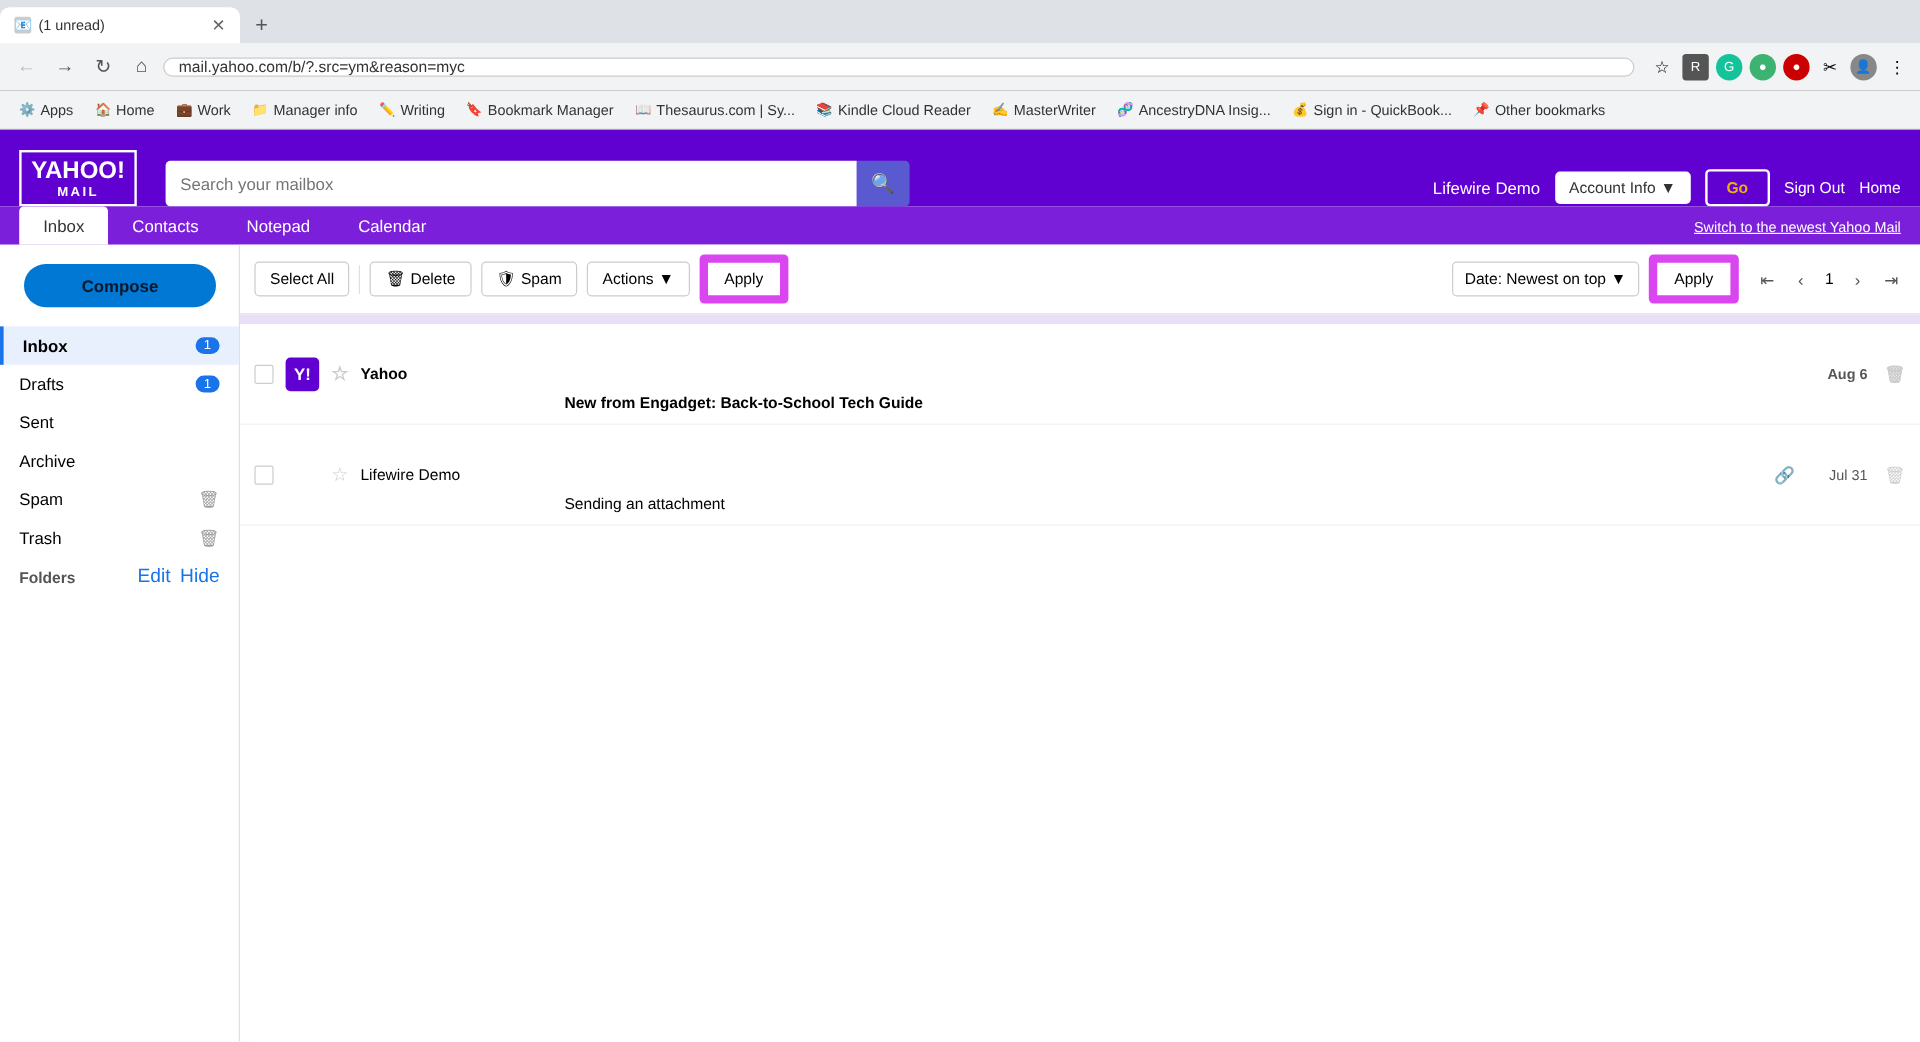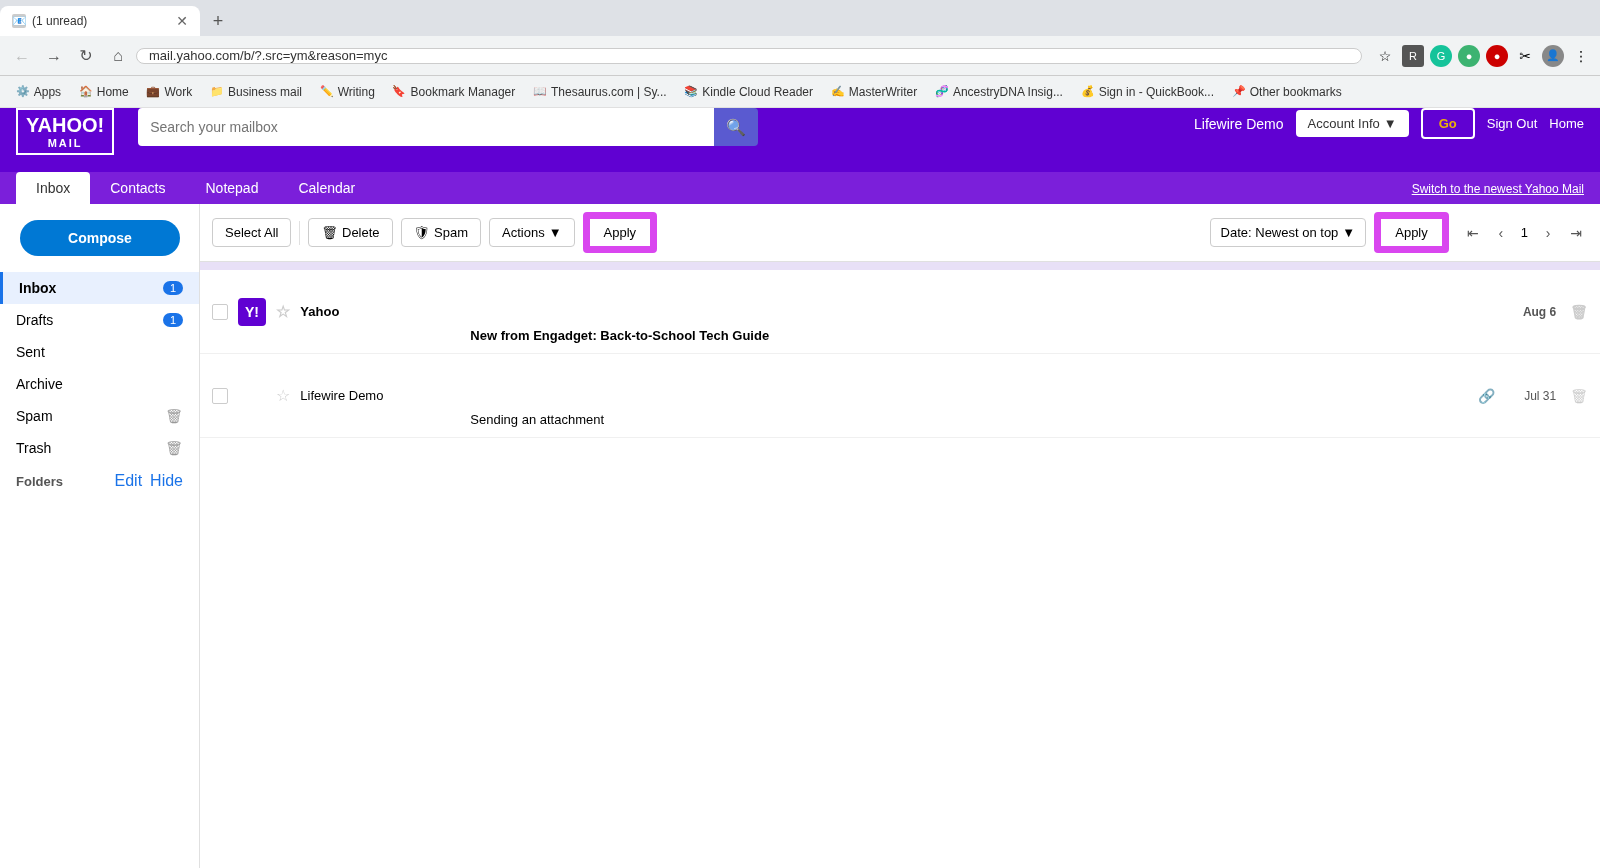--- a/index.html
+++ b/index.html
@@ -15,40 +15,40 @@
     .browser-btn.disabled { color: #bbb; cursor: default; }
     .address-bar { flex: 1; height: 16px; border: none; border-radius: 14px; background: white; padding: 0 12px; font-size: 13px; color: #333; outline: none; border: 1px solid #ccc; }
     .browser-right-icons { display: flex; align-items: center; gap: 6px; margin-left: 8px; }
     .browser-icon { width: 22px; height: 22px; border-radius: 50%; display: flex; align-items: center; justify-content: center; cursor: pointer; font-size: 14px; }
     .bookmarks-bar { display: flex; align-items: center; height: 32px; background: #f1f3f4; padding: 0 8px; gap: 2px; border-bottom: 1px solid #e0e0e0; overflow: hidden; }
     .bookmark-item { display: flex; align-items: center; padding: 2px 8px; border-radius: 4px; cursor: pointer; font-size: 12px; color: #333; white-space: nowrap; }
     .bookmark-icon { margin-right: 4px; font-size: 11px; }
 
     
     .yahoo-app { display: flex; flex-direction: column; height: calc(868px - 108px); background: white; }
-    .yahoo-header { background: #6001d2; display: flex; align-items: flex-start; padding: 0 16px; height: 64px; gap: 16px; }
+    .yahoo-header { background: #6001d2; display: flex; align-items: flex-end; padding: 0 16px; height: 64px; gap: 16px; }
     .yahoo-logo { color: white; font-weight: bold; font-size: 20px; border: 2px solid white; padding: 4px 8px; margin-right: 8px; }
     .yahoo-logo .mail-text { font-size: 11px; display: block; text-align: center; letter-spacing: 2px; }
     .search-bar { flex: 1; display: flex; max-width: 620px; }
     .search-input { flex: 1; height: 38px; border: none; border-radius: 4px 0 0 4px; padding: 0 12px; font-size: 14px; outline: none; }
     .search-btn { width: 44px; height: 38px; background: #5a5ad0; border: none; border-radius: 0 4px 4px 0; cursor: pointer; color: white; font-size: 16px; display: flex; align-items: center; justify-content: center; }
     .header-right { margin-left: auto; display: flex; align-items: center; gap: 12px; color: white; }
     .header-right .user-name { font-size: 14px; }
     .account-info-btn { background: white; color: #333; border: none; border-radius: 4px; padding: 6px 12px; cursor: pointer; font-size: 13px; display: flex; align-items: center; gap: 4px; }
     .go-btn { background: #6001d2; color: #eab308; border: 2px solid white; border-radius: 4px; padding: 6px 16px; cursor: pointer; font-size: 13px; font-weight: bold; }
     .sign-out-btn, .home-btn { color: white; background: none; border: none; cursor: pointer; font-size: 13px; }
     .nav-tab { padding: 8px 20px; color: white; cursor: pointer; font-size: 14px; border-radius: 4px 4px 0 0; }
     .nav-tab.active { background: white; color: #333; }
     .switch-notice { margin-left: auto; color: white; font-size: 12px; margin-bottom: 8px; cursor: pointer; text-decoration: underline; }
 
     .mail-body { display: flex; flex: 1; background: #f5f5f5; }
 
     
     .sidebar { width: 200px; background: white; border-right: 1px solid #e0e0e0; padding: 8px 0; }
-    .compose-btn { background: #0078d4; color: #ffffff; border: none; border-radius: 20px; padding: 10px 0; width: 160px; margin: 8px 20px 16px; cursor: pointer; font-size: 14px; font-weight: bold; }
+    .compose-btn { background: #0078d4; color: #0f172a; border: none; border-radius: 20px; padding: 10px 0; width: 160px; margin: 8px 20px 16px; cursor: pointer; font-size: 14px; font-weight: bold; }
     .sidebar-item { display: flex; align-items: center; padding: 8px 16px; cursor: pointer; border-radius: 0; }
     .sidebar-item.active { background: #e8f0fe; border-left: 3px solid #1a73e8; }
     .sidebar-item .item-label { flex: 1; font-size: 14px; }
     .sidebar-item.active .item-label { font-weight: bold; }
     .sidebar-item .badge { background: #1a73e8; color: white; border-radius: 10px; padding: 1px 7px; font-size: 11px; min-width: 18px; text-align: center; }
     .sidebar-item .delete-icon { color: #999; font-size: 14px; cursor: pointer; }
     .folders-section { padding: 8px 16px; display: flex; align-items: center; justify-content: space-between; }
     .folders-label { font-size: 13px; font-weight: bold; color: #555; }
     .folders-actions { display: flex; gap: 8px; }
     .folders-action-btn { color: #1a73e8; font-size: 16px; cursor: pointer; background: none; border: none; }
@@ -123,21 +123,21 @@
     <div class="bookmark-item">
       <span class="bookmark-icon">🏠</span>
       <span>Home</span>
     </div>
     <div class="bookmark-item">
       <span class="bookmark-icon">💼</span>
       <span>Work</span>
     </div>
     <div class="bookmark-item">
       <span class="bookmark-icon">📁</span>
-      <span>Business mail</span>
+      <span>Manager info</span>
     </div>
     <div class="bookmark-item">
       <span class="bookmark-icon">✏️</span>
       <span>Writing</span>
     </div>
     <div class="bookmark-item">
       <span class="bookmark-icon">🔖</span>
       <span>Bookmark Manager</span>
     </div>
     <div class="bookmark-item">

